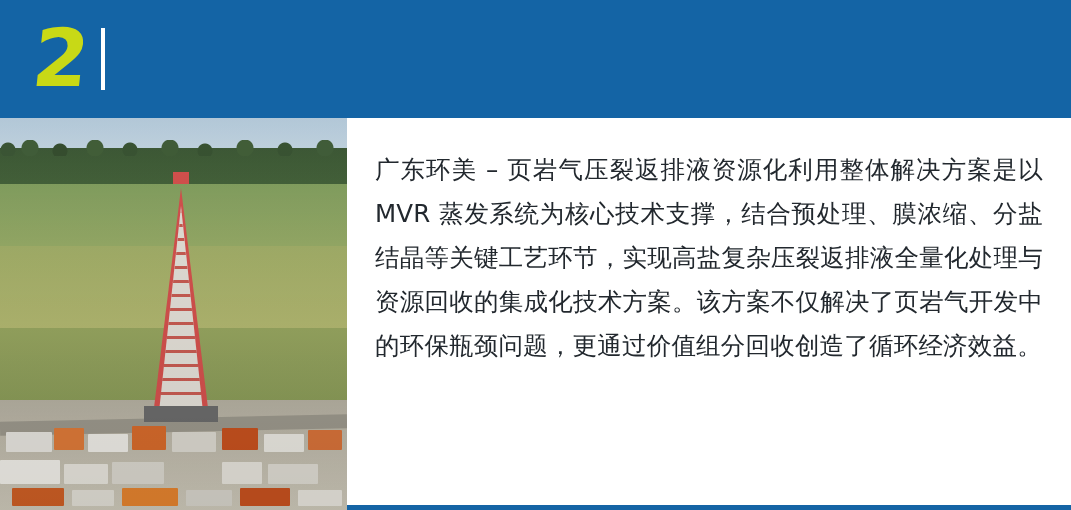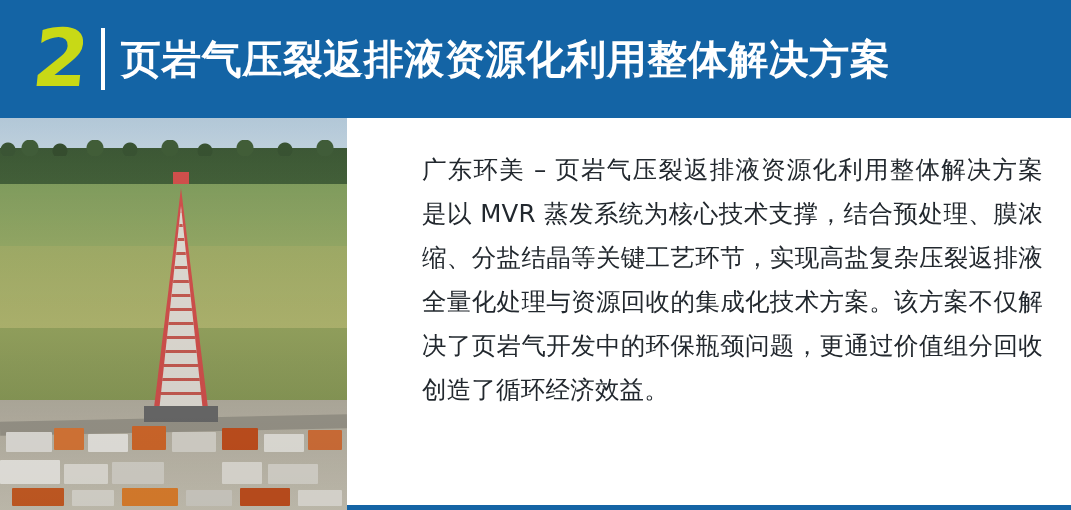--- a/index.html
+++ b/index.html
@@ -218,21 +218,20 @@
     background: linear-gradient(rgba(0,0,0,0.04), rgba(0,0,0,0.10));
     pointer-events: none;
   }
 
   
   .panel {
     flex: 1 1 auto;
     background: #ffffff;
     padding: 30px 28px 0 28px;
     box-sizing: border-box;
-    margin-left: 47px;
   }
   .paragraph {
     font-family: "DejaVu Sans", "Liberation Sans", sans-serif;
     font-size: 24.5px;
     line-height: 44px;
     color: #22282e;
     text-align: justify;
     text-justify: inter-character;
     letter-spacing: 0.2px;
     margin: 0;
@@ -247,21 +246,20 @@
   }
 </style>
 </head>
 <body>
 
 <div class="page">
 
   <div class="header">
     <div class="header-number">2</div>
     <div class="header-divider"></div>
-    <div class="header-title">页岩气压裂返排液资源化利用整体解决方案</div>
   </div>
 
   <div class="content">
 
     <div class="photo">
       <div class="sky"></div>
       <div class="treeline"></div>
       <div class="field-far"></div>
       <div class="field-mid"></div>
       <div class="field-near"></div>

